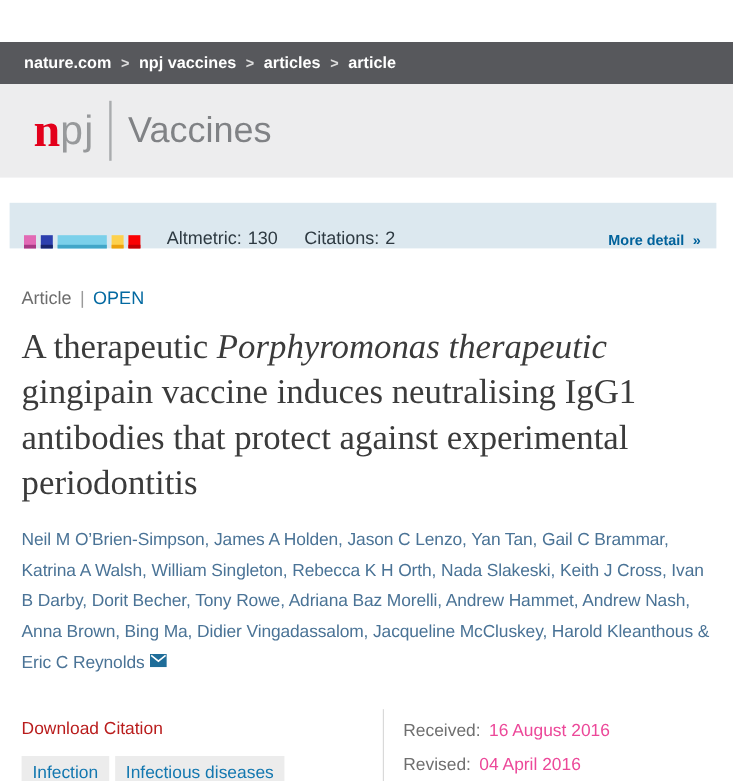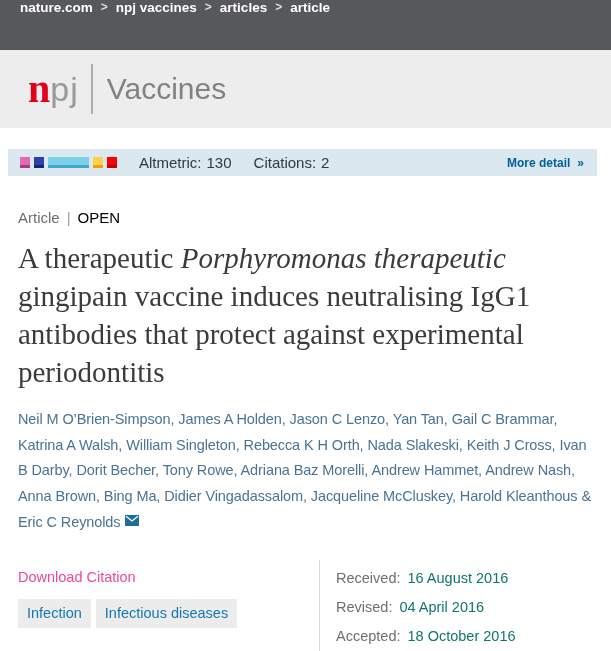--- a/index.html
+++ b/index.html
@@ -4,59 +4,60 @@
 <style>
   * { box-sizing: border-box; }
   html,body { margin:0; padding:0; }
   body {
     width:611px; height:651px; overflow:hidden; background:#fff;
     font-family:"Liberation Sans", sans-serif; color:#3b3b3b;
   }
 
   
   .topbar {
-    background:#57585c; height:50px; display:flex; 
+    background:#57585c; height:35px; display:flex; align-items:center;
     padding-left:20px;
+    margin-top:35px;
   }
   .crumb { color:#ffffff; font-weight:bold; font-size:13.5px; cursor:pointer; }
   .crumb-sep { color:#dcdcdc; font-weight:bold; font-size:12px; margin:0 8px; }
 
   
   .masthead {
     background:#ededee; height:78px; display:flex; align-items:center;
     padding-left:28px;
   }
   .logo-line { display:flex; align-items:center; }
   .logo-n {
     font-family:"Liberation Serif", serif; font-weight:700;
     font-size:40px; color:#e3001b; line-height:1;
   }
   .logo-pj { font-size:34px; color:#97999b; line-height:1; letter-spacing:1px; }
   .logo-divider { width:2px; height:50px; background:#aaacae; margin:0 14px 0 12px; }
   .journal-name { font-size:30px; color:#808285; line-height:1; }
 
   
   .metrics {
-    margin:21px 14px 0 8px; background:#dce8ef; height:27px;
-    display:flex; align-items:center; padding:0 12px;
+    margin:21px 14px 0 8px; background:#dce8ef; height:38px;
+    display:flex; align-items:flex-end; padding:0 12px;
   }
   .blocks { display:flex; gap:4px; align-items:flex-start; }
   .block { height:11px; border-bottom:3px solid #000; }
   .stat { font-size:15px; color:#2e3a42; margin-left:22px; white-space:nowrap; }
   .stat .val { margin-left:5px; }
   .more {
     margin-left:auto; color:#00629b; font-weight:bold; font-size:12px;
     cursor:pointer; white-space:nowrap;
   }
   .more .chev { margin-left:7px; letter-spacing:1px; }
 
   
   .badge-line { margin:33px 18px 0; font-size:15px; color:#6d6d6d; }
   .badge-line .divider { margin:0 7px; color:#9a9a9a; }
-  .badge-line .open { color:#000000; }
+  .badge-line .open { color:#0369a1; }
 
   .title {
     margin:13px 18px 0; max-width:552px;
     font-family:"Liberation Serif", serif; font-weight:400;
     font-size:29px; line-height:38px; color:#3b3b3b;
   }
   .title .sp { font-style:italic; }
 
   .authors {
     margin:16px 18px 0; max-width:576px;
@@ -65,32 +66,32 @@
   }
   .mail {
     display:inline-block; margin-left:5px; vertical-align:1px; cursor:pointer;
   }
 
   
   .footer { display:flex; margin:24px 0 0 18px; align-items:stretch; }
   .f-left { flex:0 0 295px; font-size:14.5px; line-height:27px; color:#3c3c3c; padding-top:4px; }
   .ref-journal { font-style:italic; }
   .ref-vol { font-weight:bold; }
-  .download { color:#ec4899; cursor:pointer; }
+  .download { color:#b91c1c; cursor:pointer; }
   .tags { display:flex; gap:5px; margin-top:8px; }
   .tag {
     background:#ececec; color:#1478b0; font-size:14.5px;
     padding:6px 9px; line-height:17px; cursor:pointer; white-space:nowrap;
   }
   .f-right {
     border-left:1px solid #d9d9d9; margin-left:6px; padding-left:16px;
     font-size:14.5px; line-height:29px; padding-top:4px;
   }
   .h-label { color:#6f6f6f; margin-right:7px; }
-  .h-value { color:#0f766e; }
+  .h-value { color:#ec4899; }
 </style>
 </head>
 <body>
 
 <div class="topbar">
   <span class="crumb">nature.com</span>
   <span class="crumb-sep">&gt;</span>
   <span class="crumb">npj vaccines</span>
   <span class="crumb-sep">&gt;</span>
   <span class="crumb">articles</span>

